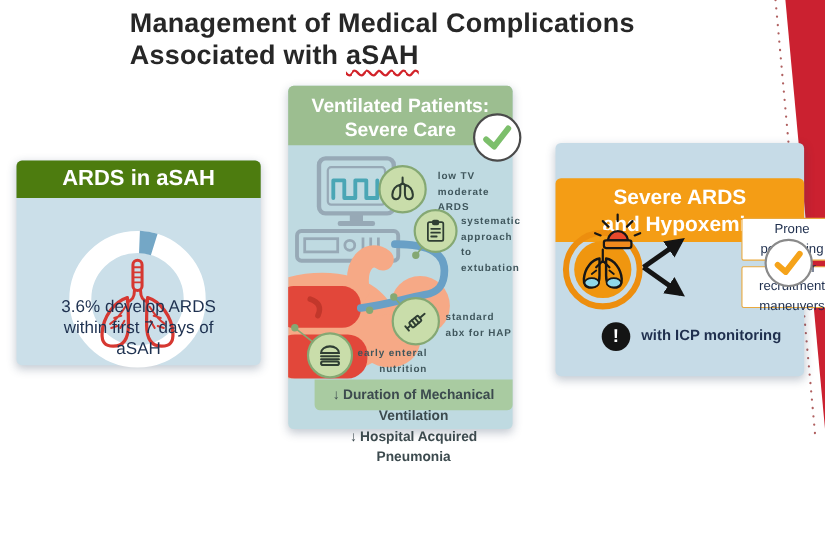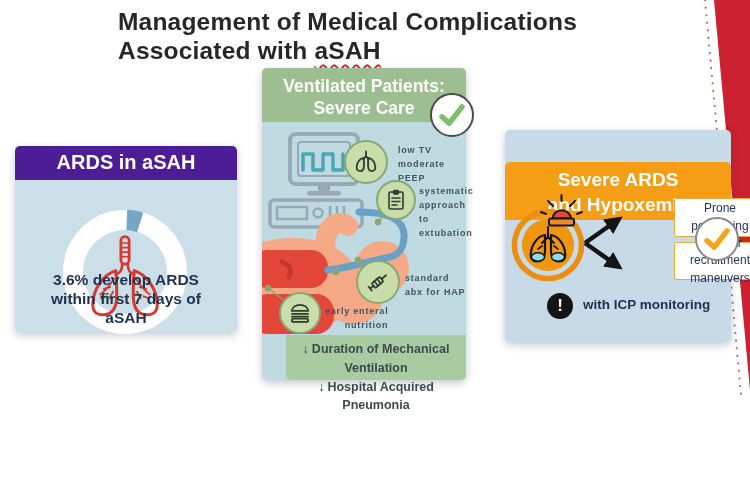--- a/index.html
+++ b/index.html
@@ -14,35 +14,35 @@
   .wavy{text-decoration:underline;text-decoration-style:wavy;text-decoration-color:#D2232A;
         text-decoration-thickness:2px;text-underline-offset:5px;}
 
   
   .panel{position:absolute;border-radius:5px;box-shadow:0 3px 9px rgba(40,60,90,.28);}
   .panel-header{position:absolute;left:0;right:0;top:0;color:#fff;font-weight:bold;
         text-align:center;border-radius:5px 5px 0 0;box-sizing:border-box;}
 
   
   .p-left{left:15px;top:146px;width:222px;height:186px;background:#CBDFE9;}
-  .p-left .panel-header{height:34px;background:#4c1d95;font-size:20px;padding-top:5px;}
+  .p-left .panel-header{height:34px;background:#4d7c0f;font-size:20px;padding-top:5px;}
   .donut{position:absolute;left:45px;top:61px;}
   .left-lungs{position:absolute;left:64px;top:85px;}
   .stat{position:absolute;left:0;right:0;bottom:4px;text-align:center;font-size:15.5px;
-        font-weight:bold;color:#1E3150;line-height:1.22;white-space:pre-line;}
-
-  
-  .p-mid{left:262px;top:68px;width:204px;height:312px;background:#BFDAE1;}
+        font-weight:normal;color:#1E3150;line-height:1.22;white-space:pre-line;}
+
+  
+  .p-mid{left:262px;top:78px;width:204px;height:312px;background:#BFDAE1;}
   .p-mid .panel-header{height:54px;background:#9CBE90;font-size:17.5px;line-height:1.27;padding-top:7px;}
   .m-illus{position:absolute;left:0;top:54px;}
   .badge{position:absolute;border-radius:50%;background:#C9DDAA;border:2px solid #85A873;
          box-sizing:border-box;display:flex;align-items:center;justify-content:center;}
   .m-label{position:absolute;font-size:9px;font-weight:bold;letter-spacing:.8px;color:#3F565C;
            line-height:1.55;white-space:pre-line;}
-  .m-footer{position:absolute;left:0;right:0;top:267px;height:45px;background:#A9CBA1;
+  .m-footer{position:absolute;left:0;right:0;top:267px;height:28px;background:#A9CBA1;
             border-radius:0 0 5px 5px;text-align:center;color:#3C4A4E;font-size:12.5px;
             font-weight:bold;line-height:1.5;padding-top:5px;box-sizing:border-box;margin-left:24px;}
   .m-footer .arrow{font-weight:bold;margin-right:3px;}
 
   
   .check{position:absolute;border-radius:50%;background:#fff;display:flex;align-items:center;
          justify-content:center;box-sizing:border-box;}
   .check.green{width:44px;height:44px;border:2.5px solid #4A4A4A;left:168px;top:25px;}
   .check.orange{width:44px;height:44px;border:2px solid #8A8A8A;left:190px;top:87px;}
 
@@ -159,21 +159,21 @@
     <div class="badge" style="left:82px;top:72px;width:44px;height:44px;">
       <svg width="28" height="28" viewBox="0 0 24 24">
         <g fill="none" stroke="#2F3E33" stroke-width="1.6" stroke-linecap="round" stroke-linejoin="round">
           <path d="M12 3 V8 M12 7 L9.5 9.5 M12 7 L14.5 9.5"></path>
           <path d="M10.2 8.5 C6.5 9 4.2 12.5 4 16.2 C3.9 18.5 5 19.8 7 19.8 C9.3 19.8 10.2 18.2 10.2 15.2 Z"></path>
           <path d="M13.8 8.5 C17.5 9 19.8 12.5 20 16.2 C20.1 18.5 19 19.8 17 19.8 C14.7 19.8 13.8 18.2 13.8 15.2 Z"></path>
         </g>
       </svg>
     </div>
     <div class="m-label" style="left:136px;top:76px;">low TV
-moderate PEEP</div>
+moderate ARDS</div>
 
     <div class="badge" style="left:114px;top:112px;width:40px;height:40px;">
       <svg width="24" height="24" viewBox="0 0 24 24">
         <g fill="none" stroke="#2F3E33" stroke-width="1.6" stroke-linecap="round">
           <rect x="5" y="4" width="14" height="17" rx="1.5"></rect>
           <rect x="9.5" y="2.5" width="5" height="3.5" rx="1" fill="#2F3E33"></rect>
           <path d="M8 10 H16 M8 13.5 H16 M8 17 H13"></path>
         </g>
       </svg>
     </div>

